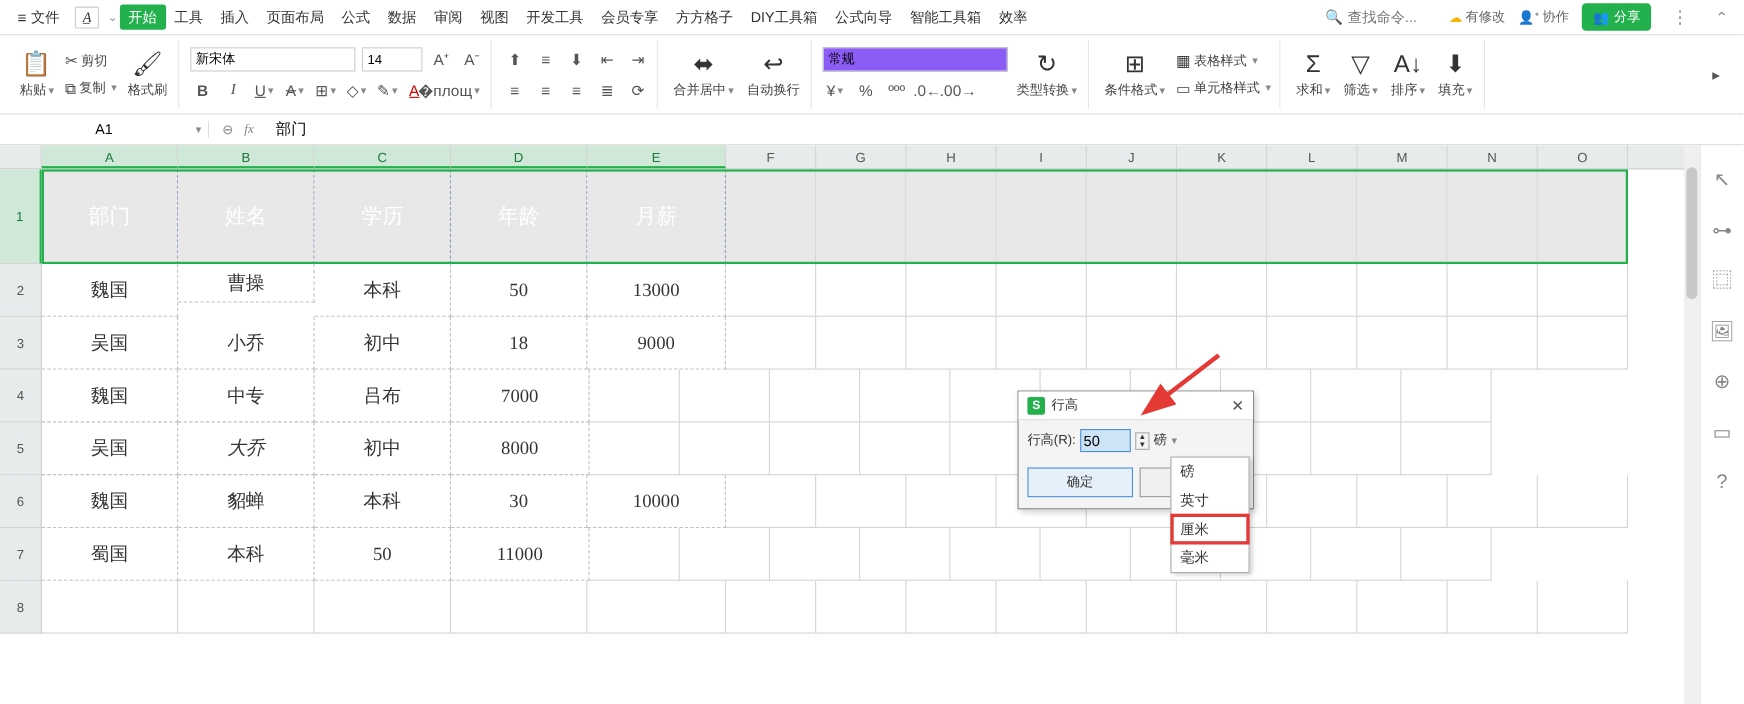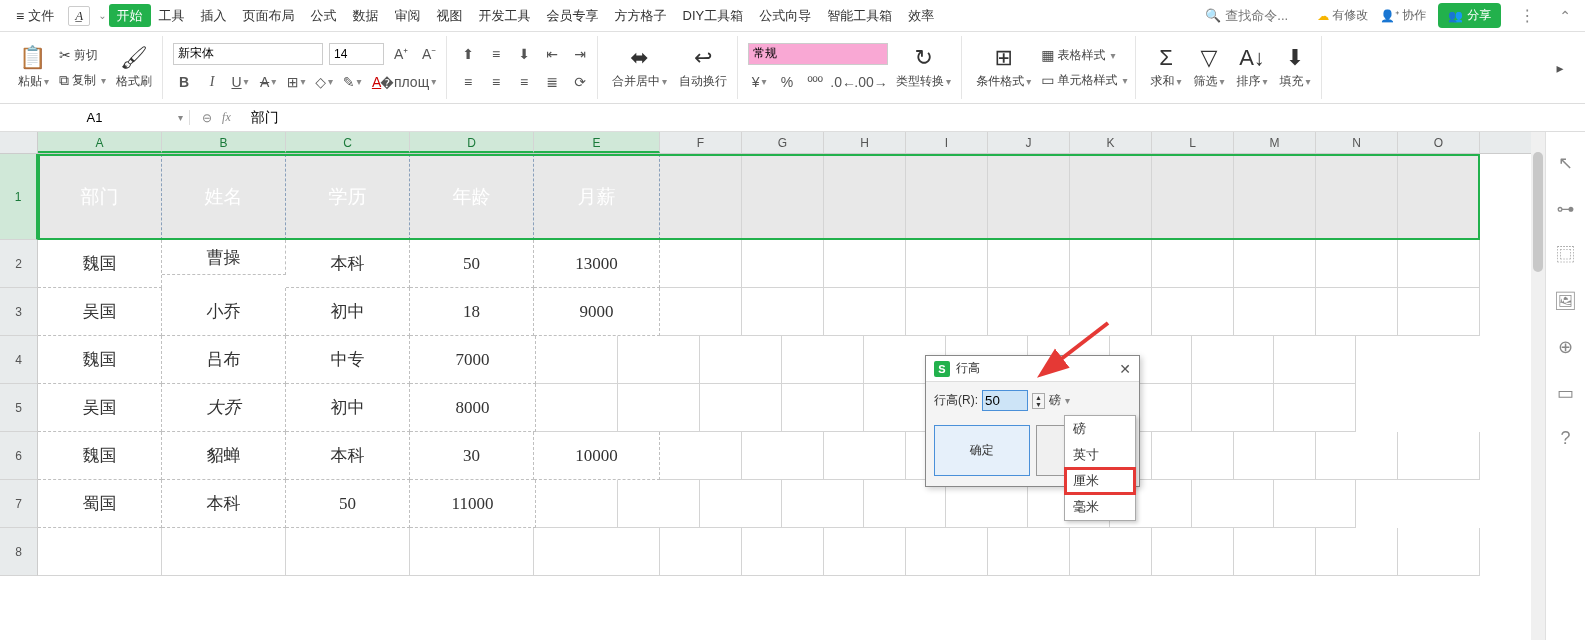--- a/index.html
+++ b/index.html
@@ -34,21 +34,21 @@
 .rb-row { display: flex; align-items: center; gap: 6px; }
 .icon-btn { display: flex; align-items: center; gap: 3px; font-size: 12px; color: #444; padding: 1px 2px; }
 .icon-btn .glyph { font-size: 14px; }
 .font-select { border: 1px solid #ccc; height: 22px; font-size: 12px; padding: 0 4px; background: #fff; }
 .font-name { width: 150px; }
 .font-size { width: 55px; }
 .fmt-btn { width: 22px; height: 22px; display: flex; align-items: center; justify-content: center; font-size: 14px; color: #555; }
 .fmt-btn.bold { font-weight: bold; }
 .fmt-btn.italic { font-style: italic; font-family: serif; }
 .underline-a { text-decoration: underline; color: #c00; }
-.num-select { border: 1px solid #ccc; height: 22px; width: 140px; font-size: 12px; padding: 0 4px; background: #f9a8d4; }
+.num-select { border: 1px solid #ccc; height: 22px; width: 168px; font-size: 12px; padding: 0 4px; background: #8b5cf6; }
 
 
 .fxbar { display: flex; align-items: center; height: 28px; border-bottom: 1px solid #ddd; }
 .name-box { width: 190px; border-right: 1px solid #ddd; display: flex; align-items: center; justify-content: center; position: relative; }
 .name-box input { border: none; text-align: center; width: 100%; font-size: 13px; outline: none; }
 .name-box .caret { position: absolute; right: 6px; color: #888; font-size: 10px; }
 .fx-controls { display: flex; align-items: center; gap: 10px; padding: 0 12px; color: #888; }
 .fx-label { font-style: italic; font-family: serif; }
 .fx-input { flex: 1; border: none; outline: none; font-size: 14px; padding: 0 8px; }
 
@@ -80,21 +80,21 @@
 .dialog { position: absolute; left: 925px; top: 355px; width: 215px; background: #f4f4f4; border: 1px solid #888; box-shadow: 2px 2px 6px rgba(0,0,0,0.2); font-size: 12px; }
 .dialog-title { display: flex; align-items: center; padding: 4px 8px; background: #fff; border-bottom: 1px solid #ddd; }
 .dialog-title .t-icon { width: 16px; height: 16px; background: #22b14c; color: #fff; display: flex; align-items: center; justify-content: center; font-weight: bold; border-radius: 2px; margin-right: 6px; font-size: 11px; }
 .dialog-title .close { margin-left: auto; font-size: 14px; color: #555; }
 .dialog-body { padding: 8px; display: flex; align-items: center; gap: 4px; }
 .dialog-body input { width: 46px; border: 1px solid #4a90d9; padding: 2px; text-align: left; background: #cde4f7; }
 .spinner { display: flex; flex-direction: column; font-size: 7px; line-height: 7px; border: 1px solid #aaa; }
 .spinner span { padding: 0 2px; }
 .unit-dd { display: flex; align-items: center; gap: 2px; }
 .dialog-buttons { padding: 6px 8px 10px; display: flex; gap: 6px; }
-.dlg-btn { flex: 1; padding: 16px 0; border: 1px solid #999; background: #f0f0f0; text-align: center; }
+.dlg-btn { flex: 1; padding: 4px 0; border: 1px solid #999; background: #f0f0f0; text-align: center; }
 .dlg-btn.primary { border: 1px solid #4a90d9; background: #e6f0fa; }
 
 
 .unit-menu { position: absolute; left: 1064px; top: 415px; width: 72px; background: #fff; border: 1px solid #aaa; box-shadow: 2px 2px 4px rgba(0,0,0,0.2); }
 .unit-menu .u-item { padding: 4px 8px; font-size: 13px; }
 .unit-menu .u-item.hl { outline: 3px solid #e53935; outline-offset: -2px; }
 
 
 .arrow { position: absolute; left: 1048px; top: 323px; pointer-events: none; }
 .arrow svg { overflow: visible; }
@@ -369,22 +369,22 @@
             <div class="cell" style="width: 82px; height: 48px;"></div>
             <div class="cell" style="width: 82px; height: 48px;"></div>
             <div class="cell" style="width: 82px; height: 48px;"></div>
             <div class="cell" style="width: 82px; height: 48px;"></div>
             <div class="cell" style="width: 82px; height: 48px;"></div>
             <div class="cell" style="width: 82px; height: 48px;"></div>
             <div class="cell" style="width: 82px; height: 48px;"></div>
           </div>
           <div class="cell-row">
             <div class="cell data-cell" style="width: 124px; height: 48px;">魏国</div>
+            <div class="cell data-cell" style="width: 124px; height: 48px;">中专</div>
             <div class="cell data-cell" style="width: 124px; height: 48px;">吕布</div>
-            <div class="cell data-cell" style="width: 124px; height: 48px;">中专</div>
             <div class="cell data-cell" style="width: 126px; height: 48px;">7000</div>
             <div class="cell" style="width: 82px; height: 48px;"></div>
             <div class="cell" style="width: 82px; height: 48px;"></div>
             <div class="cell" style="width: 82px; height: 48px;"></div>
             <div class="cell" style="width: 82px; height: 48px;"></div>
             <div class="cell" style="width: 82px; height: 48px;"></div>
             <div class="cell" style="width: 82px; height: 48px;"></div>
             <div class="cell" style="width: 82px; height: 48px;"></div>
             <div class="cell" style="width: 82px; height: 48px;"></div>
             <div class="cell" style="width: 82px; height: 48px;"></div>

